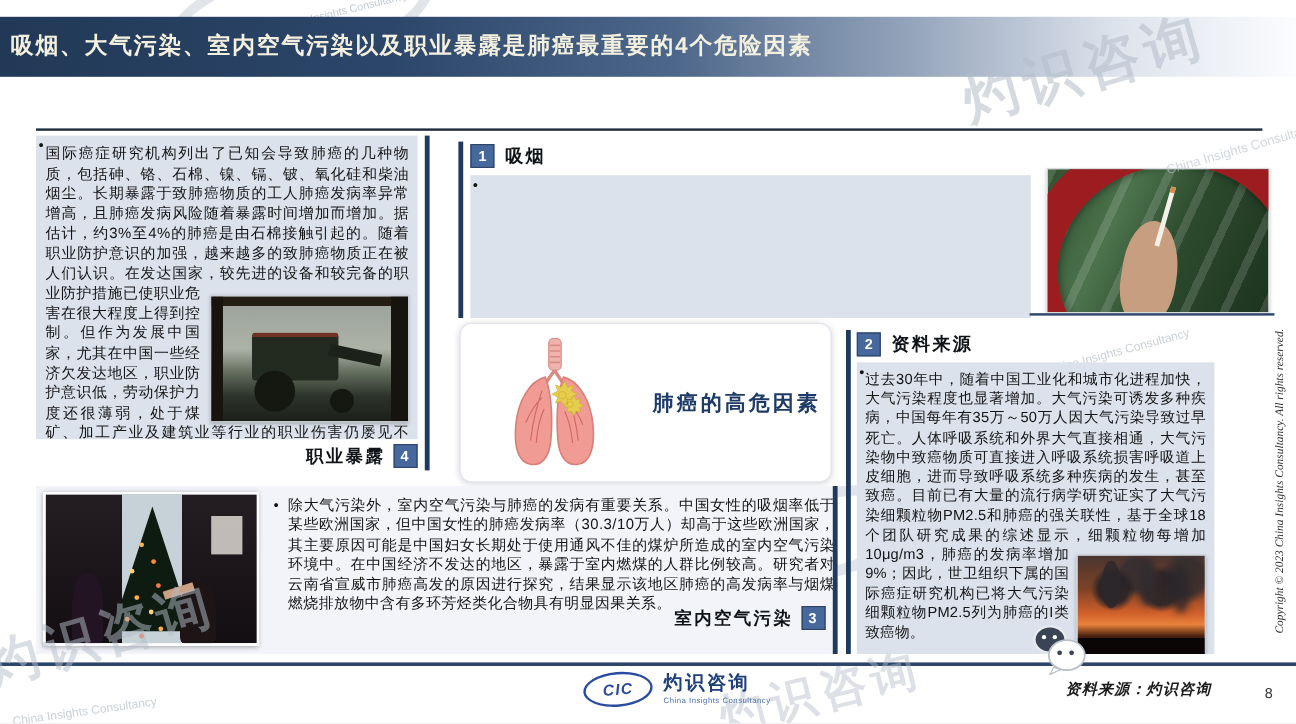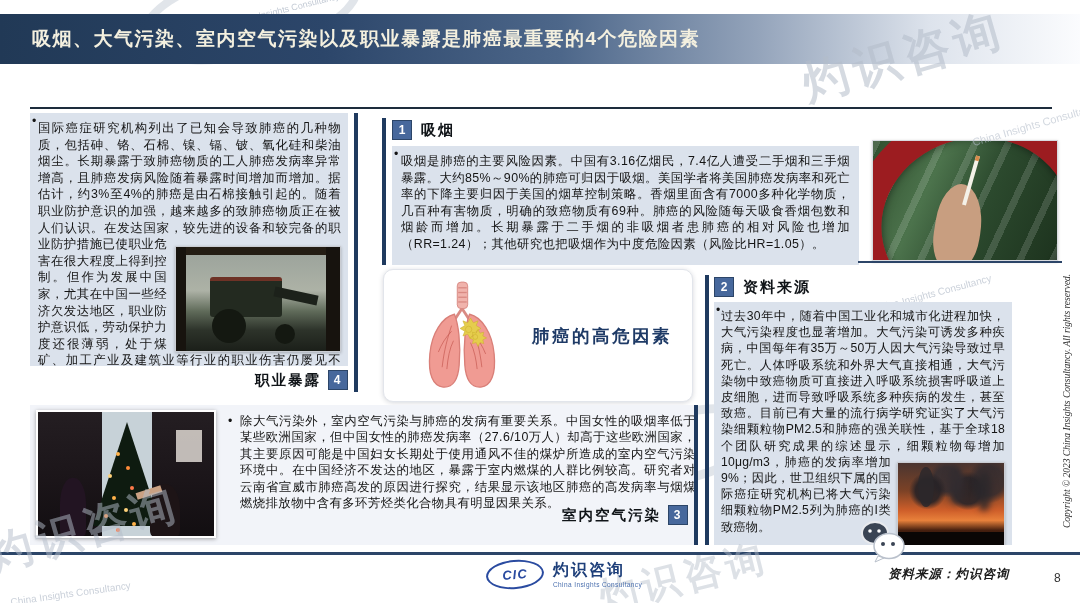--- a/index.html
+++ b/index.html
@@ -16,21 +16,21 @@
   .we3{left:608px;top:408px;width:140px;height:56px;}
   .wm-en-tl{left:232px;top:4px;font-size:9px;font-weight:normal;transform:rotate(-14deg);opacity:.8;z-index:1;}
   .wm-cn-bl{left:-14px;top:500px;font-size:44px;letter-spacing:5px;transform:rotate(-16deg);opacity:.5;z-index:3;}
   .wm-en-bl{left:10px;top:588px;font-size:10px;font-weight:normal;transform:rotate(-8deg);opacity:.7;z-index:3;}
   .wm-cn-bm{left:598px;top:552px;font-size:38px;letter-spacing:5px;transform:rotate(-14deg);opacity:.45;z-index:3;}
   .wm-en-mr{left:872px;top:288px;font-size:10px;font-weight:normal;transform:rotate(-15deg);opacity:.7;z-index:1;}
 
   
   .titlebar{position:absolute;left:0;top:14px;width:1080px;height:50px;z-index:2;
     background:linear-gradient(90deg,#213956 0%,#2c466a 30%,#4d678a 52%,#93a3ba 70%,#dde3ec 86%,#fbfcfe 100%);}
-  .titlebar .t{line-height:50px;padding-left:32px;font-size:19px;font-weight:bold;color:#f4f0df;letter-spacing:1.5px;}
+  .titlebar .t{line-height:50px;padding-left:9px;font-size:19px;font-weight:bold;color:#f4f0df;letter-spacing:1.5px;}
   .subtitle{position:absolute;left:0;top:82px;width:1080px;text-align:center;font-size:15px;
     font-weight:bold;color:#0e1216;letter-spacing:1px;z-index:2;}
   .toprule{position:absolute;left:30px;top:107px;width:1022px;height:2px;background:#1d2c3c;z-index:2;}
 
   
   .blk{position:absolute;z-index:2;}
   .vborder-l{position:absolute;left:0;top:0;width:4px;height:100%;background:#1f3a5f;}
   .vborder-r{position:absolute;right:0;top:0;width:4px;height:100%;background:#1f3a5f;}
   .badge{display:inline-block;width:18px;height:18px;background:#47689c;border:1px solid #2c4568;
     color:#fff;font-size:12px;font-weight:bold;text-align:center;line-height:18px;flex:none;}
@@ -74,21 +74,21 @@
   .cig .hand{position:absolute;left:62px;bottom:-10px;width:46px;height:86px;background:#c89e80;
     border-radius:46% 54% 40% 40%;transform:rotate(9deg);}
   .cig .stick{position:absolute;left:96px;top:14px;width:4px;height:46px;background:#f4f1e8;
     border-top:5px solid #d88b4a;transform:rotate(16deg);}
   .cig-rule{position:absolute;left:858px;top:261px;width:204px;height:2px;background:#2c4568;z-index:2;}
 
   
   .lungcard{left:383px;top:269px;width:308px;height:131px;background:#fff;border:1px solid #e2e5eb;
     border-radius:10px;box-shadow:0 1px 5px rgba(30,40,60,.18);display:flex;align-items:center;}
   .lungcard svg{margin-left:26px;flex:none;}
-  .lunglabel{font-size:17.5px;font-weight:bold;color:#1e3a66;letter-spacing:2.5px;margin-left:18px;}
+  .lunglabel{font-size:17.5px;font-weight:bold;color:#1e3a66;letter-spacing:2.5px;margin-left:30px;}
 
   
   .air{left:705px;top:275px;width:307px;height:270px;}
   .air .bhead{left:9px;top:2px;}
   .air .panel{position:absolute;left:9px;top:27px;width:298px;height:243px;padding:6px 7px;box-sizing:border-box;overflow:hidden;}
   .air .para{font-size:12.2px;line-height:16.2px;letter-spacing:.2px;}
   .air-spacer{height:152px;}
   .stacks{width:106px;height:82px;margin:2px 0 0 6px;
     background:
       radial-gradient(circle at 28% 34%,rgba(38,34,38,.9) 0 13%,rgba(0,0,0,0) 20%),
@@ -181,21 +181,20 @@
   </div>
 
   <div class="blk smoke-blk">
     <div class="vborder-l"></div>
     <div class="bhead">
       <span class="badge">1</span>
       <span class="btitle">吸烟</span>
     </div>
     <div class="panel para">
       <span class="bullet">•</span>
-      <span>吸烟是肺癌的主要风险因素。中国有3.16亿烟民，7.4亿人遭受二手烟和三手烟暴露。大约85%～90%的肺癌可归因于吸烟。美国学者将美国肺癌发病率和死亡率的下降主要归因于美国的烟草控制策略。香烟里面含有7000多种化学物质，几百种有害物质，明确的致癌物质有69种。肺癌的风险随每天吸食香烟包数和烟龄而增加。长期暴露于二手烟的非吸烟者患肺癌的相对风险也增加（RR=1.24）；其他研究也把吸烟作为中度危险因素（风险比HR=1.05）。</span>
     </div>
   </div>
 
   <div class="cig">
     <span class="wheel"></span>
     <span class="hand"></span>
     <span class="stick"></span>
   </div>
   <div class="cig-rule"></div>
 
@@ -242,21 +241,21 @@
     <div class="xmas">
       <span class="tree"></span>
       <span class="lights"></span>
       <span class="kid1"></span>
       <span class="kid2"></span>
       <span class="arm"></span>
       <span class="poster"></span>
     </div>
     <div class="para">
       <span class="bullet">•</span>
-      <span>除大气污染外，室内空气污染与肺癌的发病有重要关系。中国女性的吸烟率低于某些欧洲国家，但中国女性的肺癌发病率（27.6/10万人）却高于这些欧洲国家，其主要原因可能是中国妇女长期处于使用通风不佳的煤炉所造成的室内空气污染环境中。在中国经济不发达的地区，暴露于室内燃煤的人群比例较高。研究者对云南省宣威市肺癌高发的原因进行探究，结果显示该地区肺癌的高发病率与烟煤燃烧排放物中含有多环芳烃类化合物具有明显因果关系。</span>
+      <span>除大气污染外，室内空气污染与肺癌的发病有重要关系。中国女性的吸烟率低于某些欧洲国家，但中国女性的肺癌发病率（30.3/10万人）却高于这些欧洲国家，其主要原因可能是中国妇女长期处于使用通风不佳的煤炉所造成的室内空气污染环境中。在中国经济不发达的地区，暴露于室内燃煤的人群比例较高。研究者对云南省宣威市肺癌高发的原因进行探究，结果显示该地区肺癌的高发病率与烟煤燃烧排放物中含有多环芳烃类化合物具有明显因果关系。</span>
     </div>
     <div class="labelrow">
       <span>室内空气污染</span>
       <span class="badge">3</span>
     </div>
     <div class="vborder-r"></div>
   </div>
 
   <div class="botrule"></div>
 

